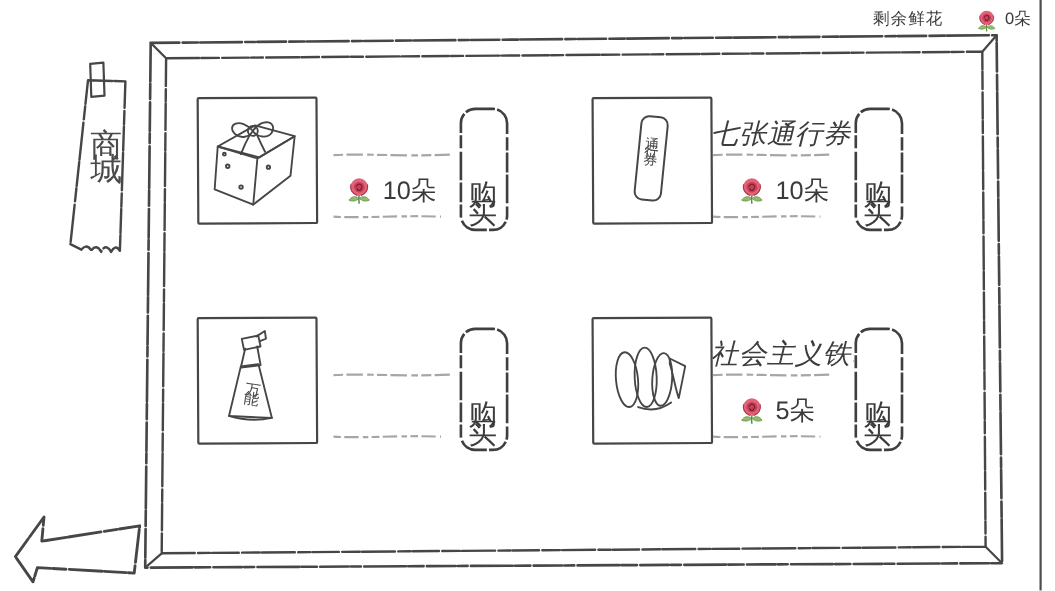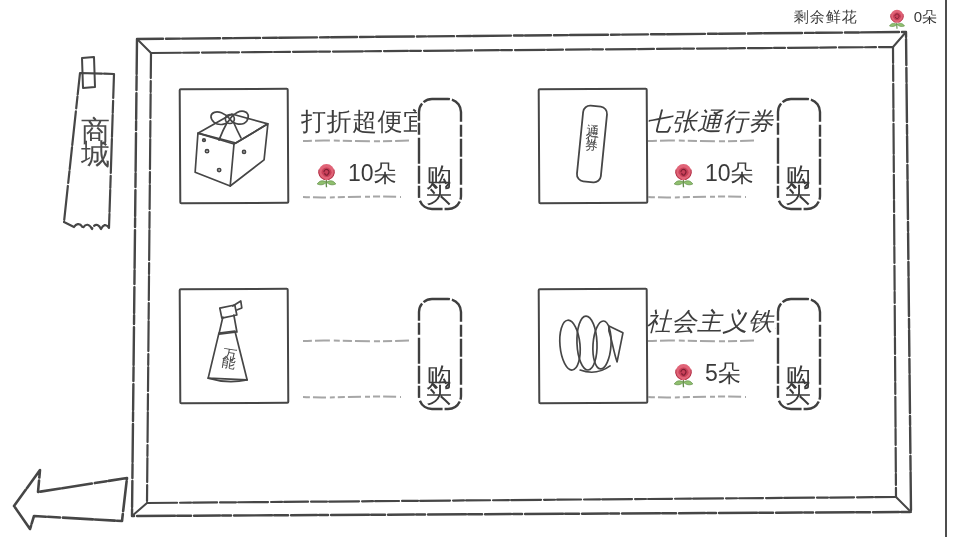--- a/index.html
+++ b/index.html
@@ -42,21 +42,21 @@
   }
   .item-title{
     position:absolute;left:122px;top:17px;font-size:25px;color:#3d3d3d;
     white-space:nowrap;letter-spacing:0.5px;
   }
   .col2 .item-title{left:108px;font-style:italic;}
   .sep{position:absolute;left:124px;}
   .col2 .sep{left:110px;}
   .sep1{top:50px;}
   .sep2{top:106px;}
-  .price-row{position:absolute;left:134px;top:70px;display:flex;align-items:flex-end;}
+  .price-row{position:absolute;left:134px;top:70px;display:flex;align-items:center;}
   .col2 .price-row{left:132px;}
   .price-text{font-size:23px;color:#3a3a3a;margin-left:8px;}
 
   .buy-btn{
     position:absolute;left:238px;top:9px;width:46px;height:114px;
     background:#fff;cursor:pointer;
   }
   .buy-btn .vtext{
     position:absolute;left:50%;top:50%;transform:translate(-50%,-50%);
     writing-mode:vertical-rl;text-orientation:upright;
@@ -114,21 +114,20 @@
           <path d="M49,29 C58,16 72,21 66,31 C62,36 53,35 49,29 Z"></path>
           <circle cx="49" cy="29" r="4.5"></circle>
           <path d="M46,33 C42,40 40,45 38,50 M53,33 C56,40 58,44 60,48"></path>
           <circle cx="26" cy="61" r="1.6"></circle>
           <circle cx="38" cy="80" r="1.6"></circle>
           <circle cx="23" cy="50" r="1.3"></circle>
           <circle cx="63" cy="62" r="1.5"></circle>
         </g>
       </svg>
     </div>
-    <div class="item-title">打折超便宜</div>
     <svg class="sep sep1" width="106" height="6" viewBox="0 0 106 6">
         <path d="M0,3 C30,1.5 70,4.5 106,2.5" stroke="#a6a6a6" stroke-width="2" fill="none" stroke-dasharray="9 3 15 4 6 3"></path>
       </svg>
     <div class="price-row">
       <span>
         <svg width="27" height="27" viewBox="0 0 32 32">
           <path d="M16,21 C15,24 16,27 16,30" stroke="#5e8a46" stroke-width="1.6" fill="none"></path>
           <path d="M16,24 C11,21 8,22 5,26 C9,28 13,27 16,24" fill="#8fbf6e" stroke="#5e8a46" stroke-width="0.8"></path>
           <path d="M16,24 C21,21 24,22 27,26 C23,28 19,27 16,24" fill="#8fbf6e" stroke="#5e8a46" stroke-width="0.8"></path>
           <circle cx="16" cy="12" r="9.5" fill="#e06377"></circle>

